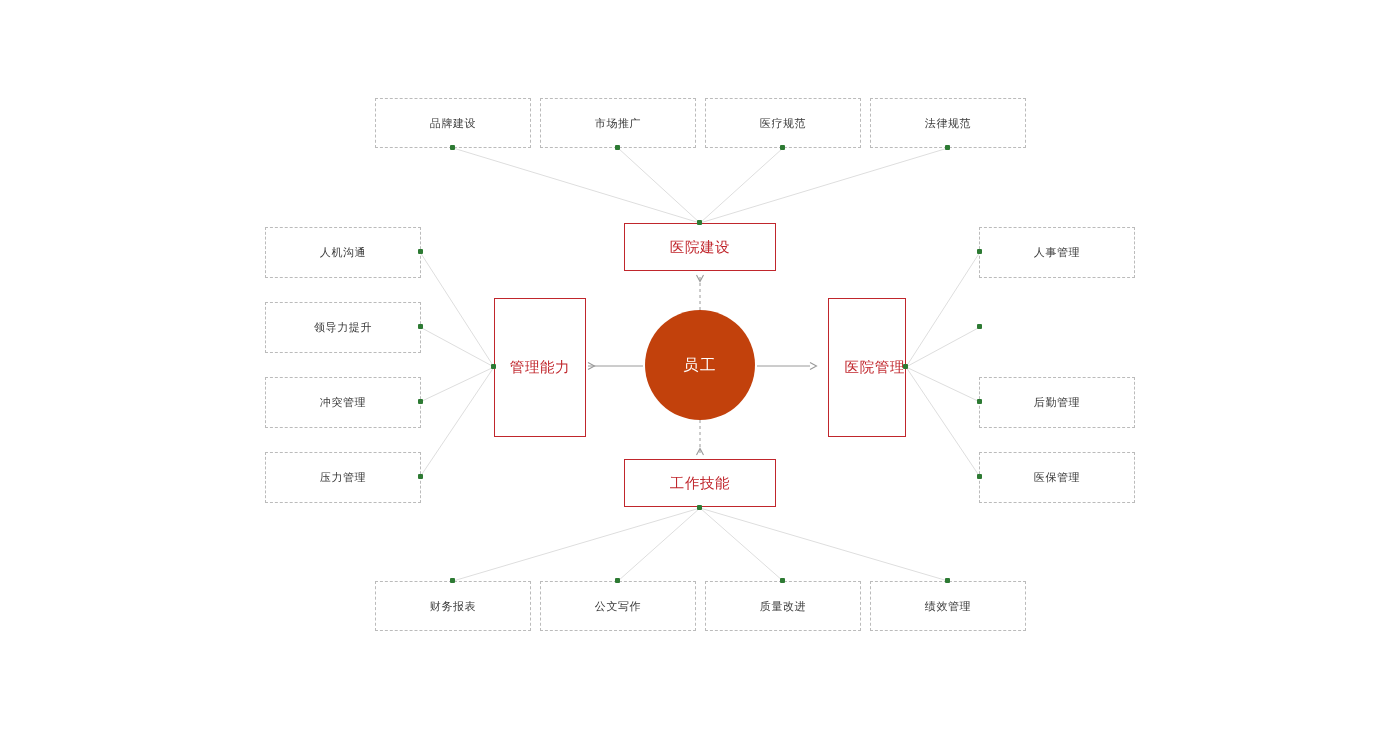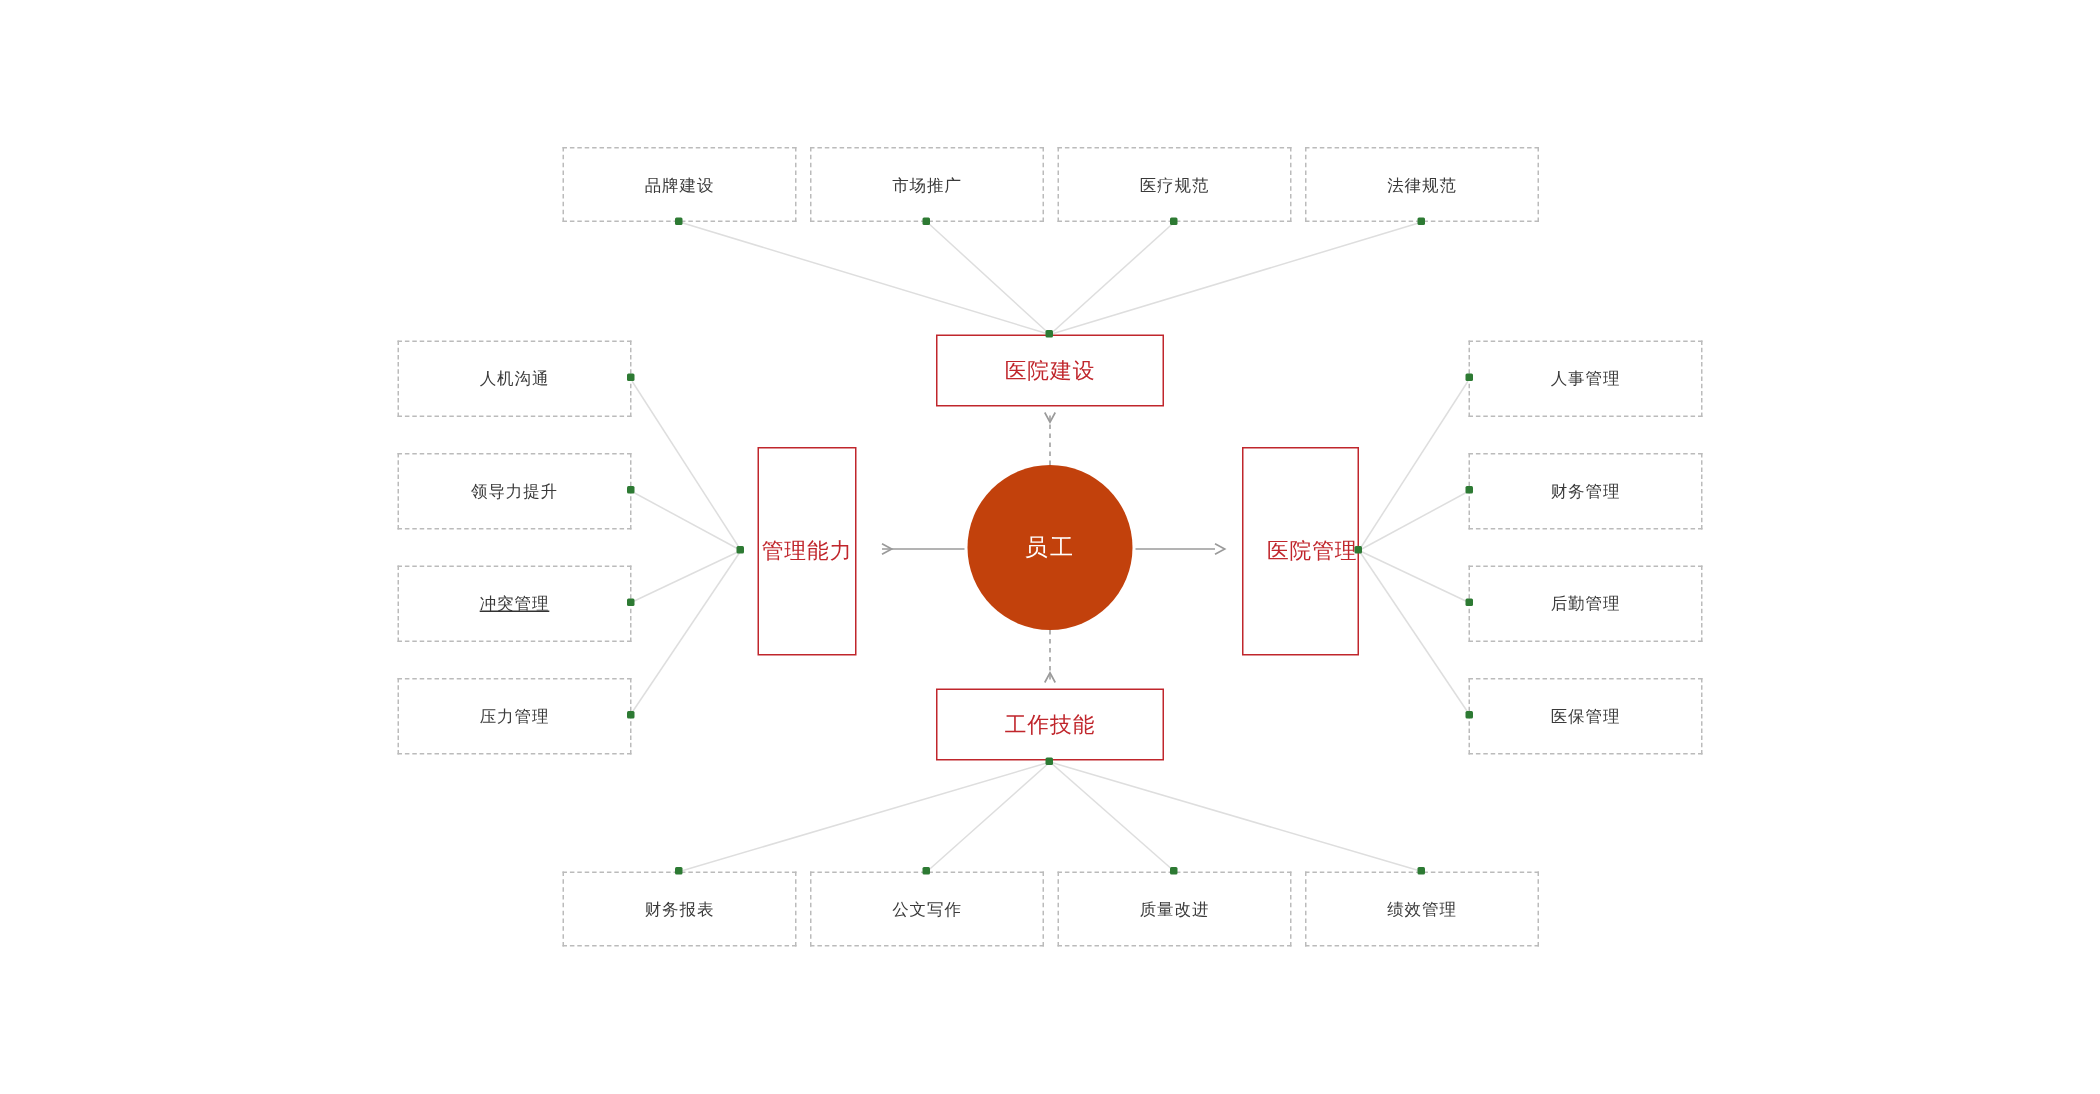--- a/index.html
+++ b/index.html
@@ -166,33 +166,30 @@
   <div class="node leaf" style="left:870px; top:98px; width:156px; height:50px;">
     <span class="label">法律规范</span>
   </div>
 
   <div class="node leaf" style="left:265px; top:227px; width:156px; height:51px;">
     <span class="label">人机沟通</span>
   </div>
   <div class="node leaf" style="left:265px; top:302px; width:156px; height:51px;">
     <span class="label">领导力提升</span>
   </div>
-  <div class="node leaf" style="left:265px; top:377px; width:156px; height:51px;text-decoration:underline;">
+  <div class="node leaf" style="left:265px; top:377px; width:156px; height:51px;">
     <span class="label">冲突管理</span>
   </div>
   <div class="node leaf" style="left:265px; top:452px; width:156px; height:51px;">
     <span class="label">压力管理</span>
   </div>
 
   <div class="node leaf" style="left:979px; top:227px; width:156px; height:51px;">
     <span class="label">人事管理</span>
   </div>
-  <div class="node leaf" style="left:979px; top:302px; width:156px; height:51px;">
-    <span class="label">财务管理</span>
-  </div>
   <div class="node leaf" style="left:979px; top:377px; width:156px; height:51px;">
     <span class="label">后勤管理</span>
   </div>
   <div class="node leaf" style="left:979px; top:452px; width:156px; height:51px;">
     <span class="label">医保管理</span>
   </div>
 
   <div class="node leaf" style="left:375px; top:581px; width:156px; height:50px;">
     <span class="label">财务报表</span>
   </div>
@@ -203,21 +200,21 @@
     <span class="label">质量改进</span>
   </div>
   <div class="node leaf" style="left:870px; top:581px; width:156px; height:50px;">
     <span class="label">绩效管理</span>
   </div>
 
   <div class="node cat" style="left:624px; top:223px; width:152px; height:48px;">
     <span class="label">医院建设</span>
   </div>
 
-  <div class="node cat" style="left:494px; top:298px; width:66px; height:139px;margin-left:11px;">
+  <div class="node cat" style="left:494px; top:298px; width:92px; height:139px;">
     <span class="label">管理能力</span>
   </div>
 
   <div class="node cat" style="left:828px; top:298px; width:78px; height:139px;justify-content:flex-end;">
     <span class="label">医院管理</span>
   </div>
 
   <div class="node cat" style="left:624px; top:459px; width:152px; height:48px;">
     <span class="label">工作技能</span>
   </div>

